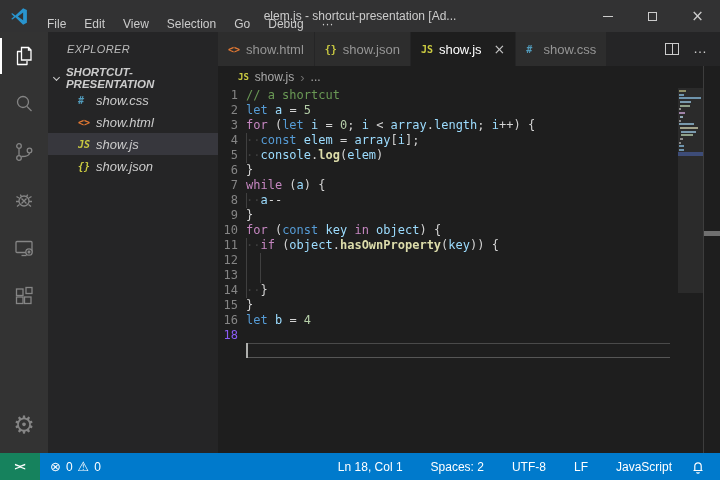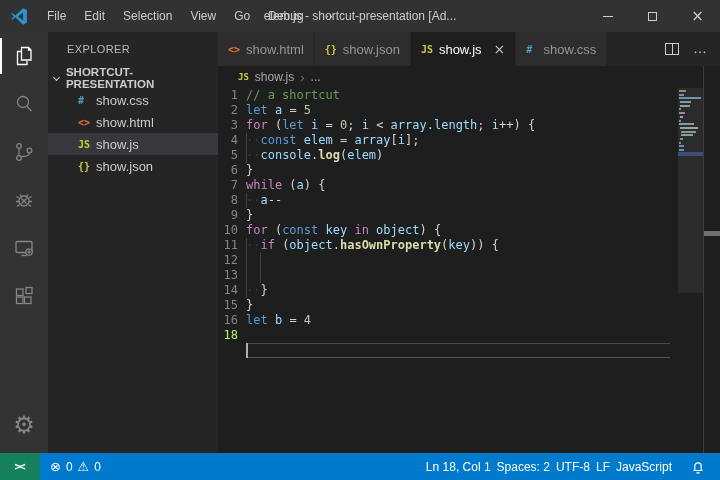--- a/index.html
+++ b/index.html
@@ -5,40 +5,40 @@
   * { margin:0; padding:0; box-sizing:border-box; }
   html,body { width:720px; height:480px; overflow:hidden; background:#1e1e1e;
     font-family:"Liberation Sans", sans-serif; }
   .window { position:relative; width:720px; height:480px; background:#1e1e1e; color:#cccccc; overflow:hidden; }
 
   
   .titlebar { position:absolute; left:0; top:0; width:720px; height:32px; background:#323233;
     display:flex; align-items:center; font-size:12px; color:#cccccc; }
   .vscode-logo { width:18px; height:18px; margin:0 10px 0 10px; flex:0 0 auto; }
   .menubar { display:flex; align-items:center; }
-  .menu-item { padding:0 9px; height:32px; line-height:32px; cursor:default; }
+  .menu-item { padding:8px 9px; height:32px; line-height:32px; cursor:default; }
   .titlebar-title { position:absolute; left:50%; transform:translateX(-50%); white-space:nowrap;
     color:#cccccc; font-size:12px; }
   .win-controls { position:absolute; right:0; top:0; height:32px; display:flex; }
   .win-btn { width:45px; height:32px; display:flex; align-items:center; justify-content:center; }
   .glyph-min { width:10px; height:1px; background:#cccccc; }
   .glyph-max { width:9px; height:9px; border:1px solid #cccccc; }
   .glyph-close { font-size:15px; color:#cccccc; line-height:1; font-family:"DejaVu Sans", sans-serif; }
 
   
   .activitybar { position:absolute; left:0; top:32px; width:48px; height:421px; background:#333333; }
   .ab-item { width:48px; height:48px; display:flex; align-items:center; justify-content:center; position:relative; }
   .ab-item svg { stroke:#858585; fill:none; stroke-width:1.3; }
   .ab-item.active svg { stroke:#ffffff; }
   .ab-item.active::before { content:""; position:absolute; left:0; top:6px; bottom:6px; width:2px; background:#ffffff; }
   .ab-gear { position:absolute; bottom:8px; left:0; width:48px; height:40px; display:flex; align-items:center; justify-content:center;
     color:#858585; font-size:24px; font-family:"DejaVu Sans", sans-serif; }
 
   
-  .sidebar { position:absolute; left:48px; top:32px; width:170px; height:421px; background:#252526; font-size:13px; }
+  .sidebar { position:absolute; left:48px; top:32px; width:170px; height:421px; background:#252526; font-size:13px;font-style:italic; }
   .sidebar-header { height:35px; line-height:35px; padding-left:19px; font-size:11px; color:#bbbbbb; letter-spacing:0.4px; }
   .tree-folder { height:22px; display:flex; align-items:center; font-weight:bold; font-size:11.5px; color:#cccccc; cursor:default; }
   .chev { width:5px; height:5px; border-right:1.4px solid #cccccc; border-bottom:1.4px solid #cccccc; display:inline-block; }
   .chev.down { transform:rotate(45deg); margin:0 7px 2px 6px; }
   .chev.right { transform:rotate(-45deg); margin:0 7px 0 8px; }
   .file-row { height:22px; display:flex; align-items:center; padding-left:30px; cursor:default; color:#cccccc; }
   .file-row.selected { background:#37373d; }
   .file-icon { width:18px; font-weight:bold; font-size:10px; font-family:"DejaVu Sans Mono", monospace; }
   .file-label { font-size:13px; }
   .outline-row { position:absolute; left:0; bottom:0; width:170px; height:16px; border-top:1px solid #3c3c3c;
@@ -61,21 +61,21 @@
   .more-icon { color:#cccccc; font-size:14px; line-height:0.4; letter-spacing:1px; }
 
   .breadcrumb { height:22px; display:flex; align-items:center; font-size:12px; color:#a9a9a9; padding-left:20px; gap:6px; }
   .bc-icon { font-family:"DejaVu Sans Mono", monospace; font-weight:bold; font-size:9px; color:#cbcb41; }
   .bc-sep { color:#6e6e6e; font-size:13px; }
 
   
   .code-area { position:relative; height:365px; font-family:"DejaVu Sans Mono", monospace; font-size:12px; }
   .code-line { height:15px; line-height:15px; display:flex; white-space:pre; }
   .ln { flex:0 0 20px; text-align:right; margin-right:8px; color:#858585; }
-  .code-line.current .ln { color:#bef264; }
+  .code-line.current .ln { color:#8b5cf6; }
   .code-text { white-space:pre; color:#d4d4d4; }
   .tk-c { color:#6a9955; } .tk-k { color:#569cd6; } .tk-ctl { color:#c586c0; }
   .tk-v { color:#9cdcfe; } .tk-n { color:#b5cea8; } .tk-p { color:#d4d4d4; }
   .tk-f { color:#dcdcaa; font-weight:bold; }
   .tk-ws { color:#404040; }
   .indent-guide { position:absolute; width:1px; background:#404040; }
   .current-line-box { position:absolute; left:28px; width:424px; top:255px; height:15px;
     border-top:1px solid #4a4a4a; border-bottom:1px solid #565656; }
   .cursor { position:absolute; left:28px; top:255px; width:2px; height:15px; background:#aeafad; }
 
@@ -105,22 +105,22 @@
 
 <div class="window">
 
   <div class="titlebar">
     <svg class="vscode-logo" viewBox="0 0 24 24">
       <path fill="#2994ce" d="M17.5 1.5 L7.2 11.2 L3.3 8.2 L1.5 9.1 L5.3 12.5 L1.5 15.9 L3.3 16.8 L7.2 13.8 L17.5 23.5 L22.5 21 V4 Z M17.5 7.2 V17.8 L10.5 12.5 Z"></path>
     </svg>
     <div class="menubar">
         <div class="menu-item">File</div>
         <div class="menu-item">Edit</div>
+        <div class="menu-item">View</div>
         <div class="menu-item">Selection</div>
-        <div class="menu-item">View</div>
         <div class="menu-item">Go</div>
         <div class="menu-item">Debug</div>
         <div class="menu-item">···</div>
       </div>
     <div class="titlebar-title">elem.js - shortcut-presentation [Ad...</div>
     <div class="win-controls">
       <div class="win-btn">
           <div class="glyph-min"></div>
         </div>
       <div class="win-btn">
@@ -340,21 +340,21 @@
     <div class="sb-remote">
       <span>&gt;&lt;</span>
     </div>
     <div class="sb-left">
       <span class="sb-sym">⊗</span>
       <span>0</span>
       <span class="sb-sym">⚠</span>
       <span>0</span>
     </div>
     <div class="sb-right">
-      <span style="display:flex; gap:6px;padding-left:31px;">
+      <span style="display:flex; gap:28px;padding-left:31px;">
           <span class="sb-item">Ln 18, Col 1</span>
           <span class="sb-item">Spaces: 2</span>
           <span class="sb-item">UTF-8</span>
           <span class="sb-item">LF</span>
           <span class="sb-item">JavaScript</span>
         </span>
       <span class="sb-bell">
         <svg width="16" height="16" viewBox="0 0 16 16">
           <path d="M3.5 11.5 h9 M4.8 11.5 V7 a3.2 3.2 0 0 1 6.4 0 v4.5"></path>
           <path d="M6.6 13.2 a1.5 1.5 0 0 0 2.8 0"></path>

